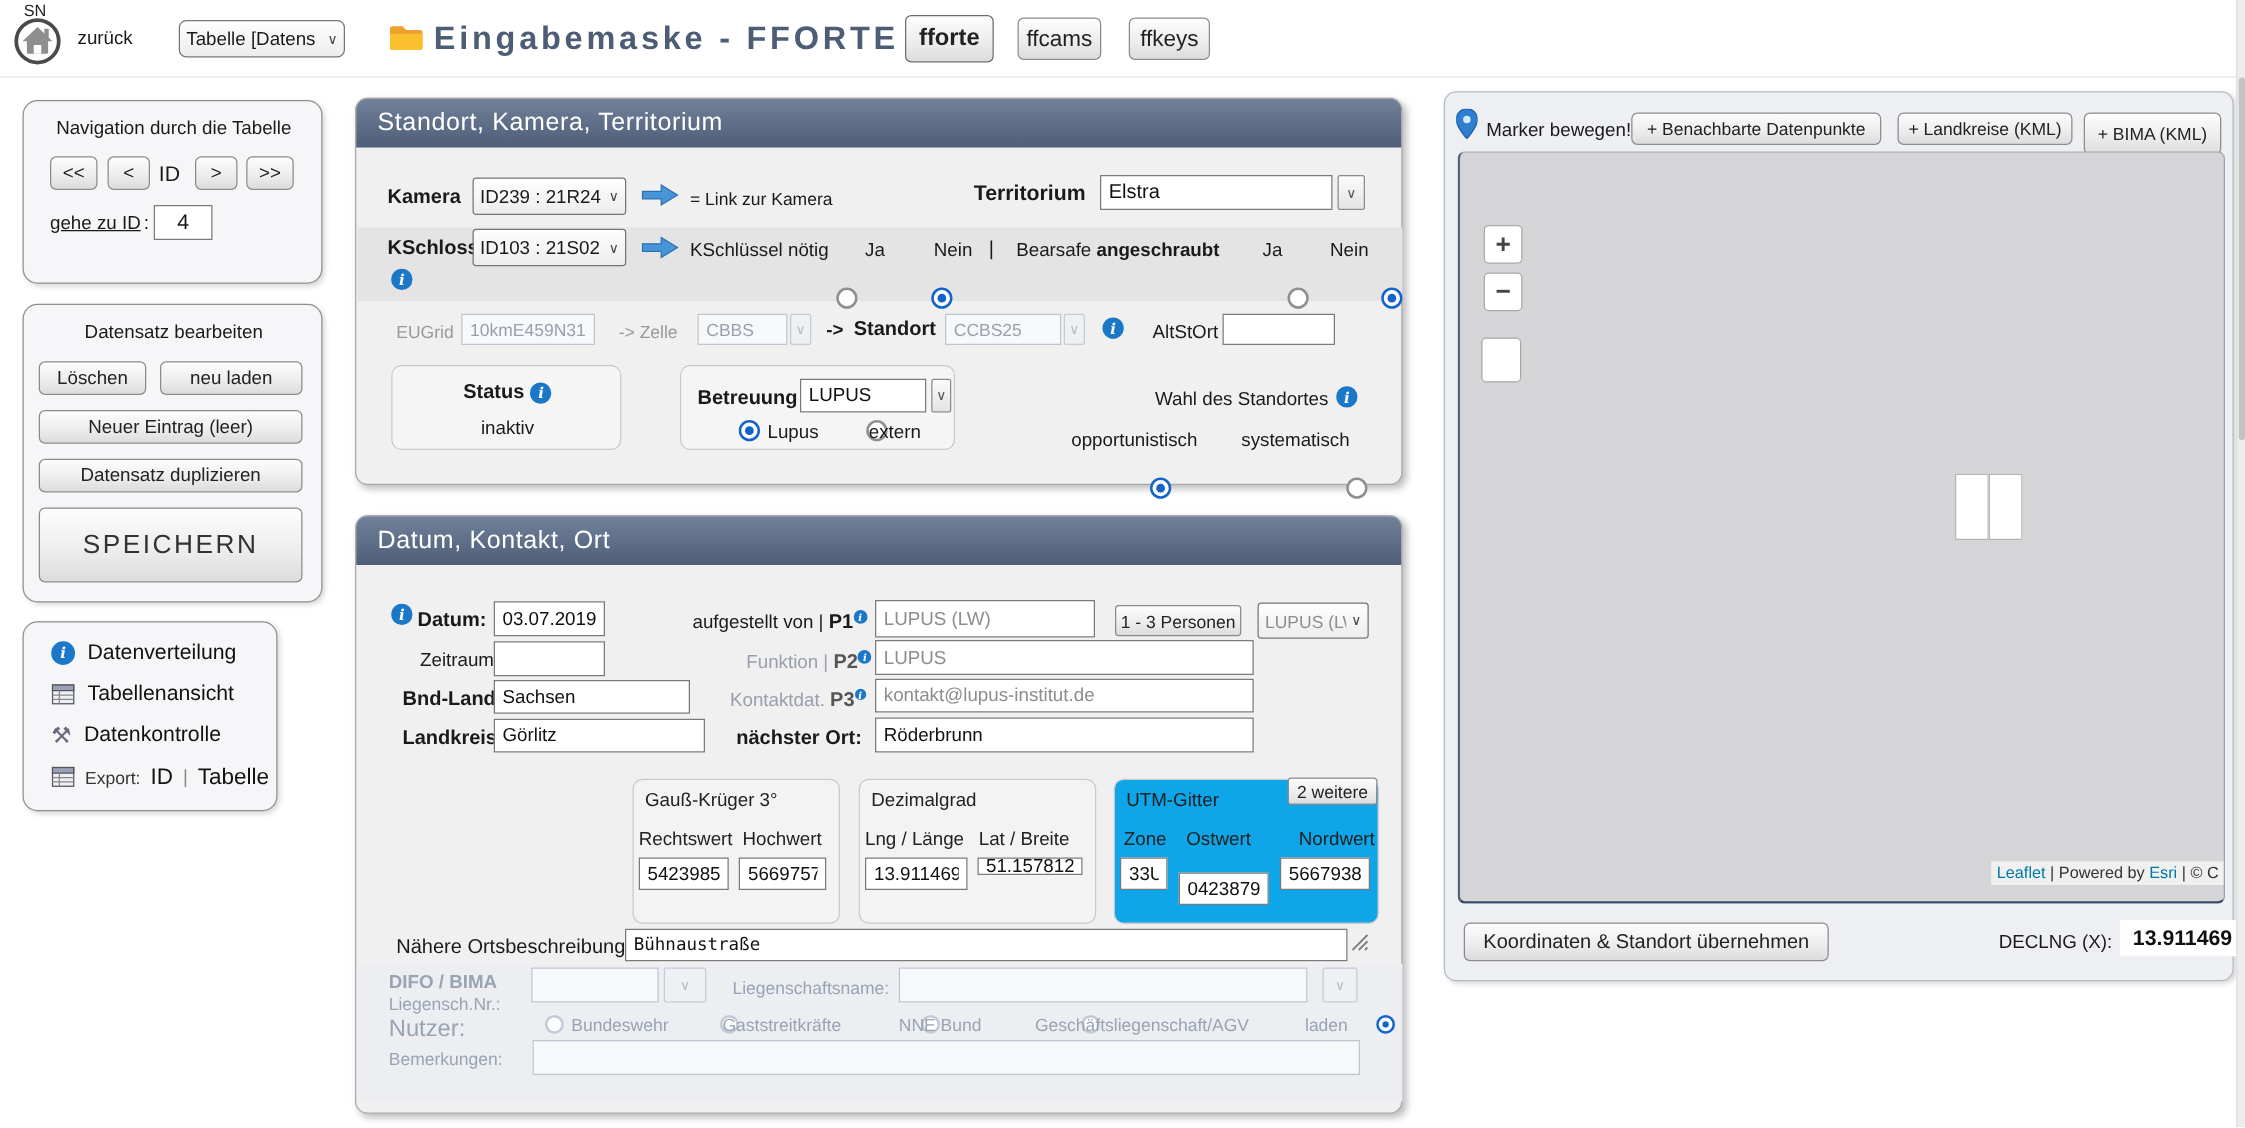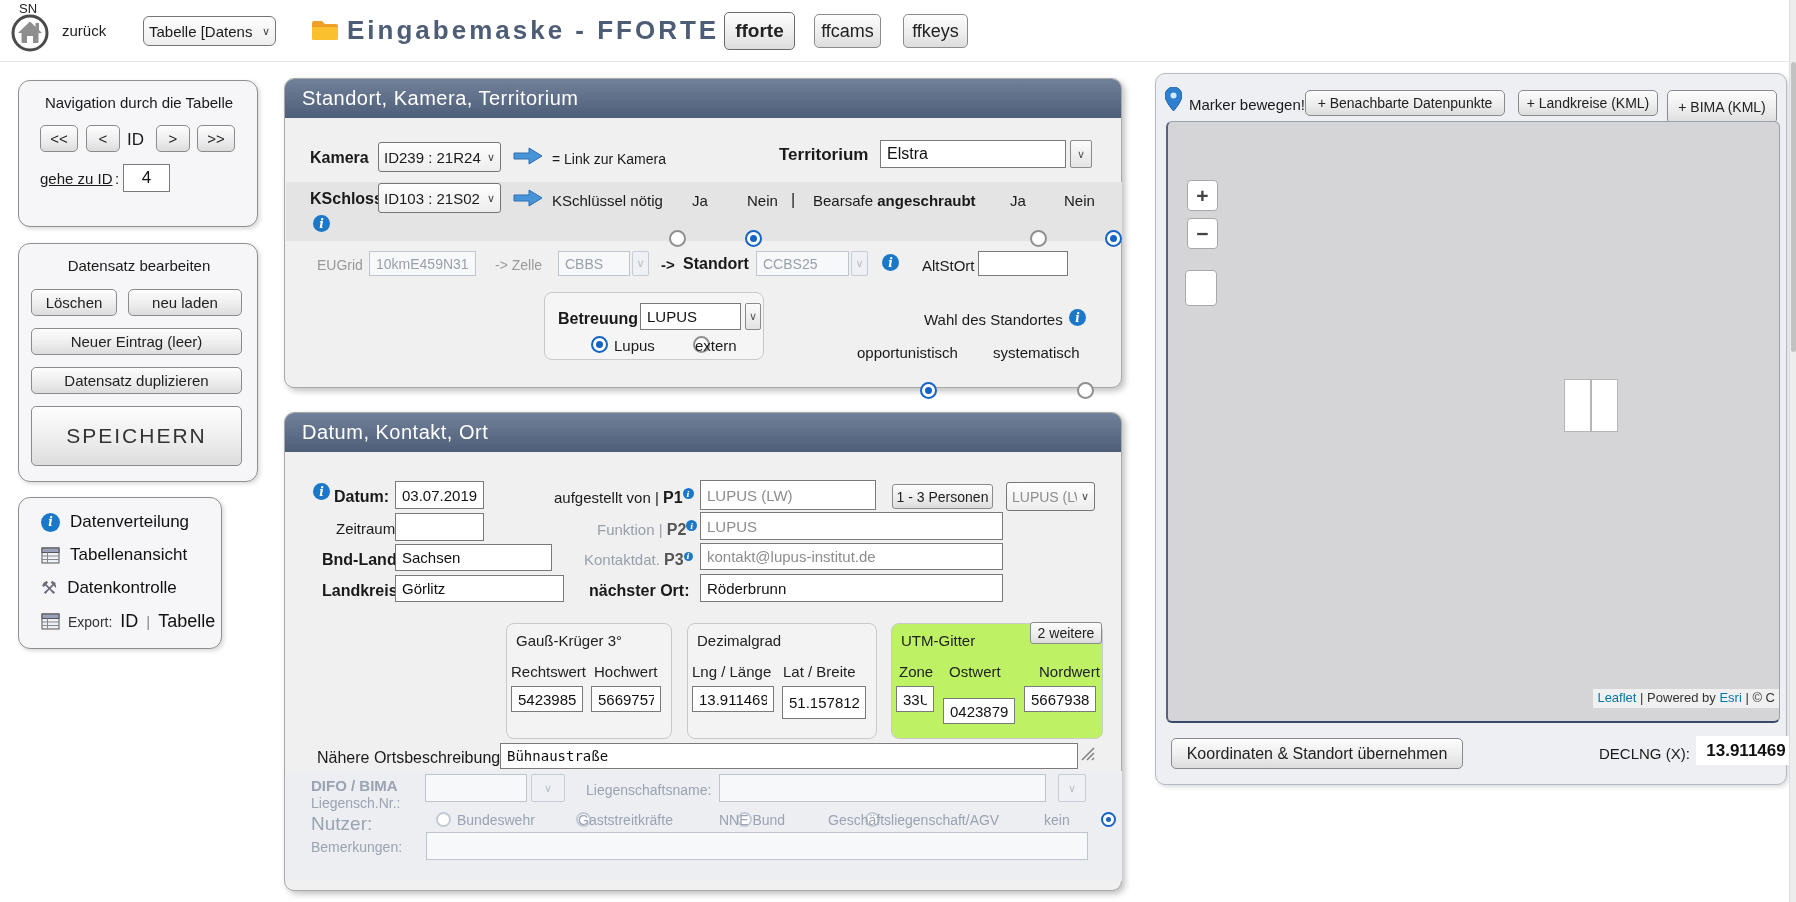--- a/index.html
+++ b/index.html
@@ -201,20 +201,27 @@
   <div class="abs ddbtn dis" style="left:347px;top:172px;width:17px;height:25px;"></div>
   <span class="abs lbl b" style="left:376px;top:177px;">-&gt;</span>
   <span class="abs lbl b" style="left:398px;top:176px;font-size:16px;">Standort</span>
   <input class="abs input dis" style="left: 471px; top: 172px; width: 93px; height: 25px; font-size: 14px;" value="CCBS25">
   <div class="abs ddbtn dis" style="left:566px;top:172px;width:17px;height:25px;"></div>
   <span class="abs info-icon" style="left:597px;top:175px;"></span>
   <span class="abs lbl" style="left:637px;top:178px;">AltStOrt</span>
   <input class="abs input" style="left: 693px; top: 172px; width: 90px; height: 25px;" value="">
 
   
+  <div class="abs subbox" style="left:28px;top:213px;width:184px;height:68px;">
+    <div class="abs" style="left:0;top:12px;width:184px;display:flex;align-items:center;justify-content:center;gap:5px;">
+      <span class="lbl b" style="font-size:16px;">Status</span>
+      <span class="info-icon"></span>
+    </div>
+    <div class="abs lbl" style="left:0;top:41px;width:184px;text-align:center;">inaktiv</div>
+  </div>
   <div class="abs subbox" style="left:259px;top:213px;width:220px;height:68px;">
     <span class="abs lbl b" style="left:13px;top:17px;font-size:16px;">Betreuung</span>
     <input class="abs input" style="left: 95px; top: 10px; width: 101px; height: 27px;" value="LUPUS">
     <div class="abs ddbtn" style="left:200px;top:10px;width:16px;height:27px;"></div>
     <span class="abs radio checked" style="left:46px;top:43px;"></span>
     <span class="abs lbl" style="left:69px;top:44px;">Lupus</span>
     <span class="abs radio" style="left:127px;top:43px;"></span>
     <span class="abs lbl" style="left:150px;top:44px;">extern</span>
   </div>
   <span class="abs lbl" style="left:639px;top:232px;">Wahl des Standortes</span>
@@ -270,23 +277,23 @@
     <span class="abs coordlbl" style="left:4px;top:39px;">Rechtswert</span>
     <span class="abs coordlbl" style="left:87px;top:39px;">Hochwert</span>
     <input class="abs input" style="left: 4px; top: 62px; width: 72px; height: 26px;" value="5423985">
     <input class="abs input" style="left: 84px; top: 62px; width: 70px; height: 26px;" value="5669757">
   </div>
   <div class="abs subbox" style="left:402px;top:210px;width:190px;height:116px;background:#f3f3f3;">
     <span class="abs coordlbl" style="left:9px;top:8px;">Dezimalgrad</span>
     <span class="abs coordlbl" style="left:4px;top:39px;">Lng / Länge</span>
     <span class="abs coordlbl" style="left:95px;top:39px;">Lat / Breite</span>
     <input class="abs input" style="left: 4px; top: 62px; width: 82px; height: 26px;" value="13.911469">
-    <input class="abs input" style="left: 94px; top: 62px; width: 84px; height: 33px;" value="51.157812">
-  </div>
-  <div class="abs subbox" style="left:606px;top:210px;width:212px;height:116px;background:#bef264;">
+    <input class="abs input" style="left: 94px; top: 62px; width: 84px; height: 14px;" value="51.157812">
+  </div>
+  <div class="abs subbox" style="left:606px;top:210px;width:212px;height:116px;background:#0ea5e9;">
     <span class="abs coordlbl" style="left:9px;top:8px;">UTM-Gitter</span>
     <div class="abs btn" style="left:138px;top:-2px;width:72px;height:22px;font-size:14px;border-radius:3px;">2 weitere</div>
     <span class="abs coordlbl" style="left:7px;top:39px;">Zone</span>
     <span class="abs coordlbl" style="left:57px;top:39px;">Ostwert</span>
     <span class="abs coordlbl" style="left:147px;top:39px;">Nordwert</span>
     <input class="abs input" style="left: 4px; top: 62px; width: 38px; height: 26px;" value="33U">
     <input class="abs input" style="left: 51px; top: 74px; width: 72px; height: 26px;" value="0423879">
     <input class="abs input" style="left: 132px; top: 62px; width: 72px; height: 26px;" value="5667938">
   </div>
 
@@ -310,21 +317,21 @@
     <span class="abs" style="left:25px;top:42px;font-size:19px;color:#9aa3b2;">Nutzer:</span>
     <span class="abs radio dis" style="left:150px;top:41px;width:15px;height:15px;"></span>
     <span class="abs" style="left:171px;top:41px;font-size:14px;color:#9aa3b2;">Bundeswehr</span>
     <span class="abs radio dis" style="left:271px;top:41px;width:15px;height:15px;"></span>
     <span class="abs" style="left:292px;top:41px;font-size:14px;color:#9aa3b2;">Gaststreitkräfte</span>
     <span class="abs radio dis" style="left:412px;top:41px;width:15px;height:15px;"></span>
     <span class="abs" style="left:433px;top:41px;font-size:14px;color:#9aa3b2;">NNE Bund</span>
     <span class="abs radio dis" style="left:521px;top:41px;width:15px;height:15px;"></span>
     <span class="abs" style="left:542px;top:41px;font-size:14px;color:#9aa3b2;">Geschäftsliegenschaft/AGV</span>
     <span class="abs radio checked" style="left:737px;top:41px;width:15px;height:15px;"></span>
-    <span class="abs" style="left:758px;top:41px;font-size:14px;color:#9aa3b2;">kein</span>
+    <span class="abs" style="left:758px;top:41px;font-size:14px;color:#9aa3b2;">laden</span>
 
     <span class="abs" style="left:25px;top:68px;font-size:14px;color:#9aa3b2;">Bemerkungen:</span>
     <input class="abs input dis" style="left: 140px; top: 61px; width: 662px; height: 28px;">
   </div>
 </div>
 
 <div class="abs sideBox" style="left:1155px;top:73px;width:632px;height:712px;background:#edeff3;border-color:#b3bac6;border-radius:10px;">
   <span class="abs" style="left:9px;top:13px;width:17px;height:24px;">
     <svg width="17" height="24" viewBox="0 0 17 24">
       <path d="M8.5 0 C3.8 0 0 3.8 0 8.5 c0 6 8.5 15.5 8.5 15.5 s8.5 -9.5 8.5 -15.5 C17 3.8 13.2 0 8.5 0 z" fill="#2e7fd0" stroke="#1c5fa8"></path>

